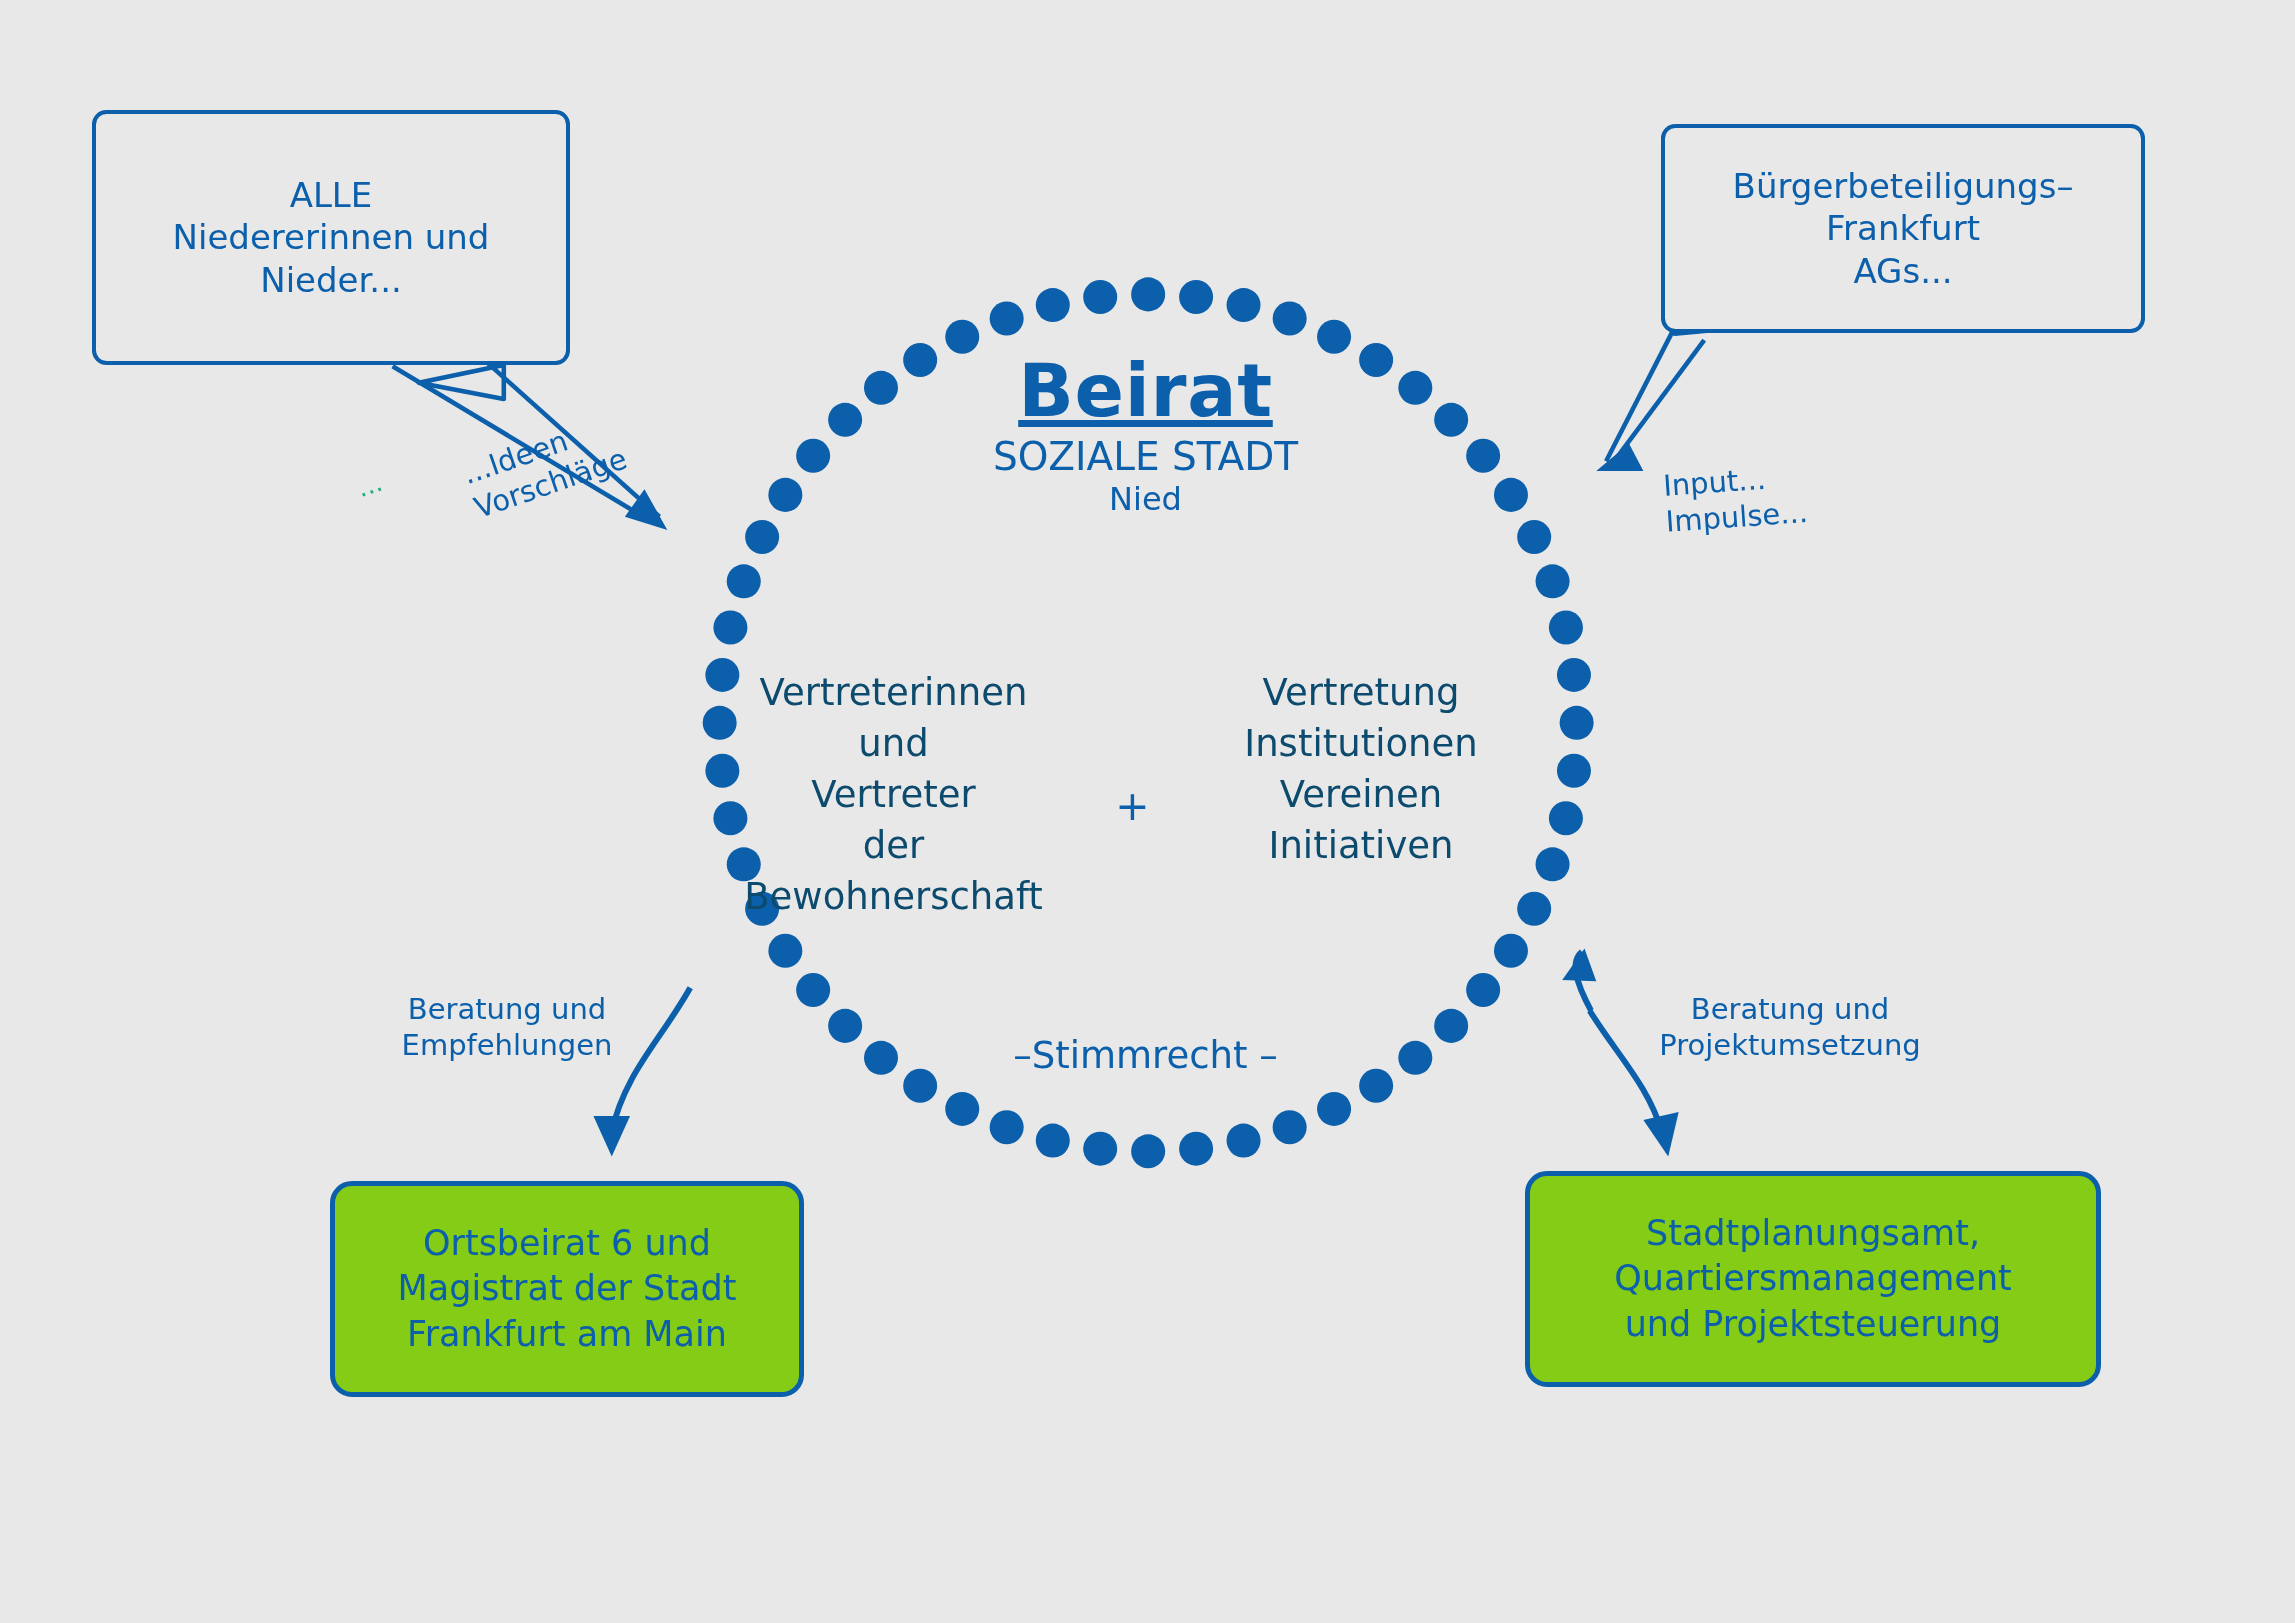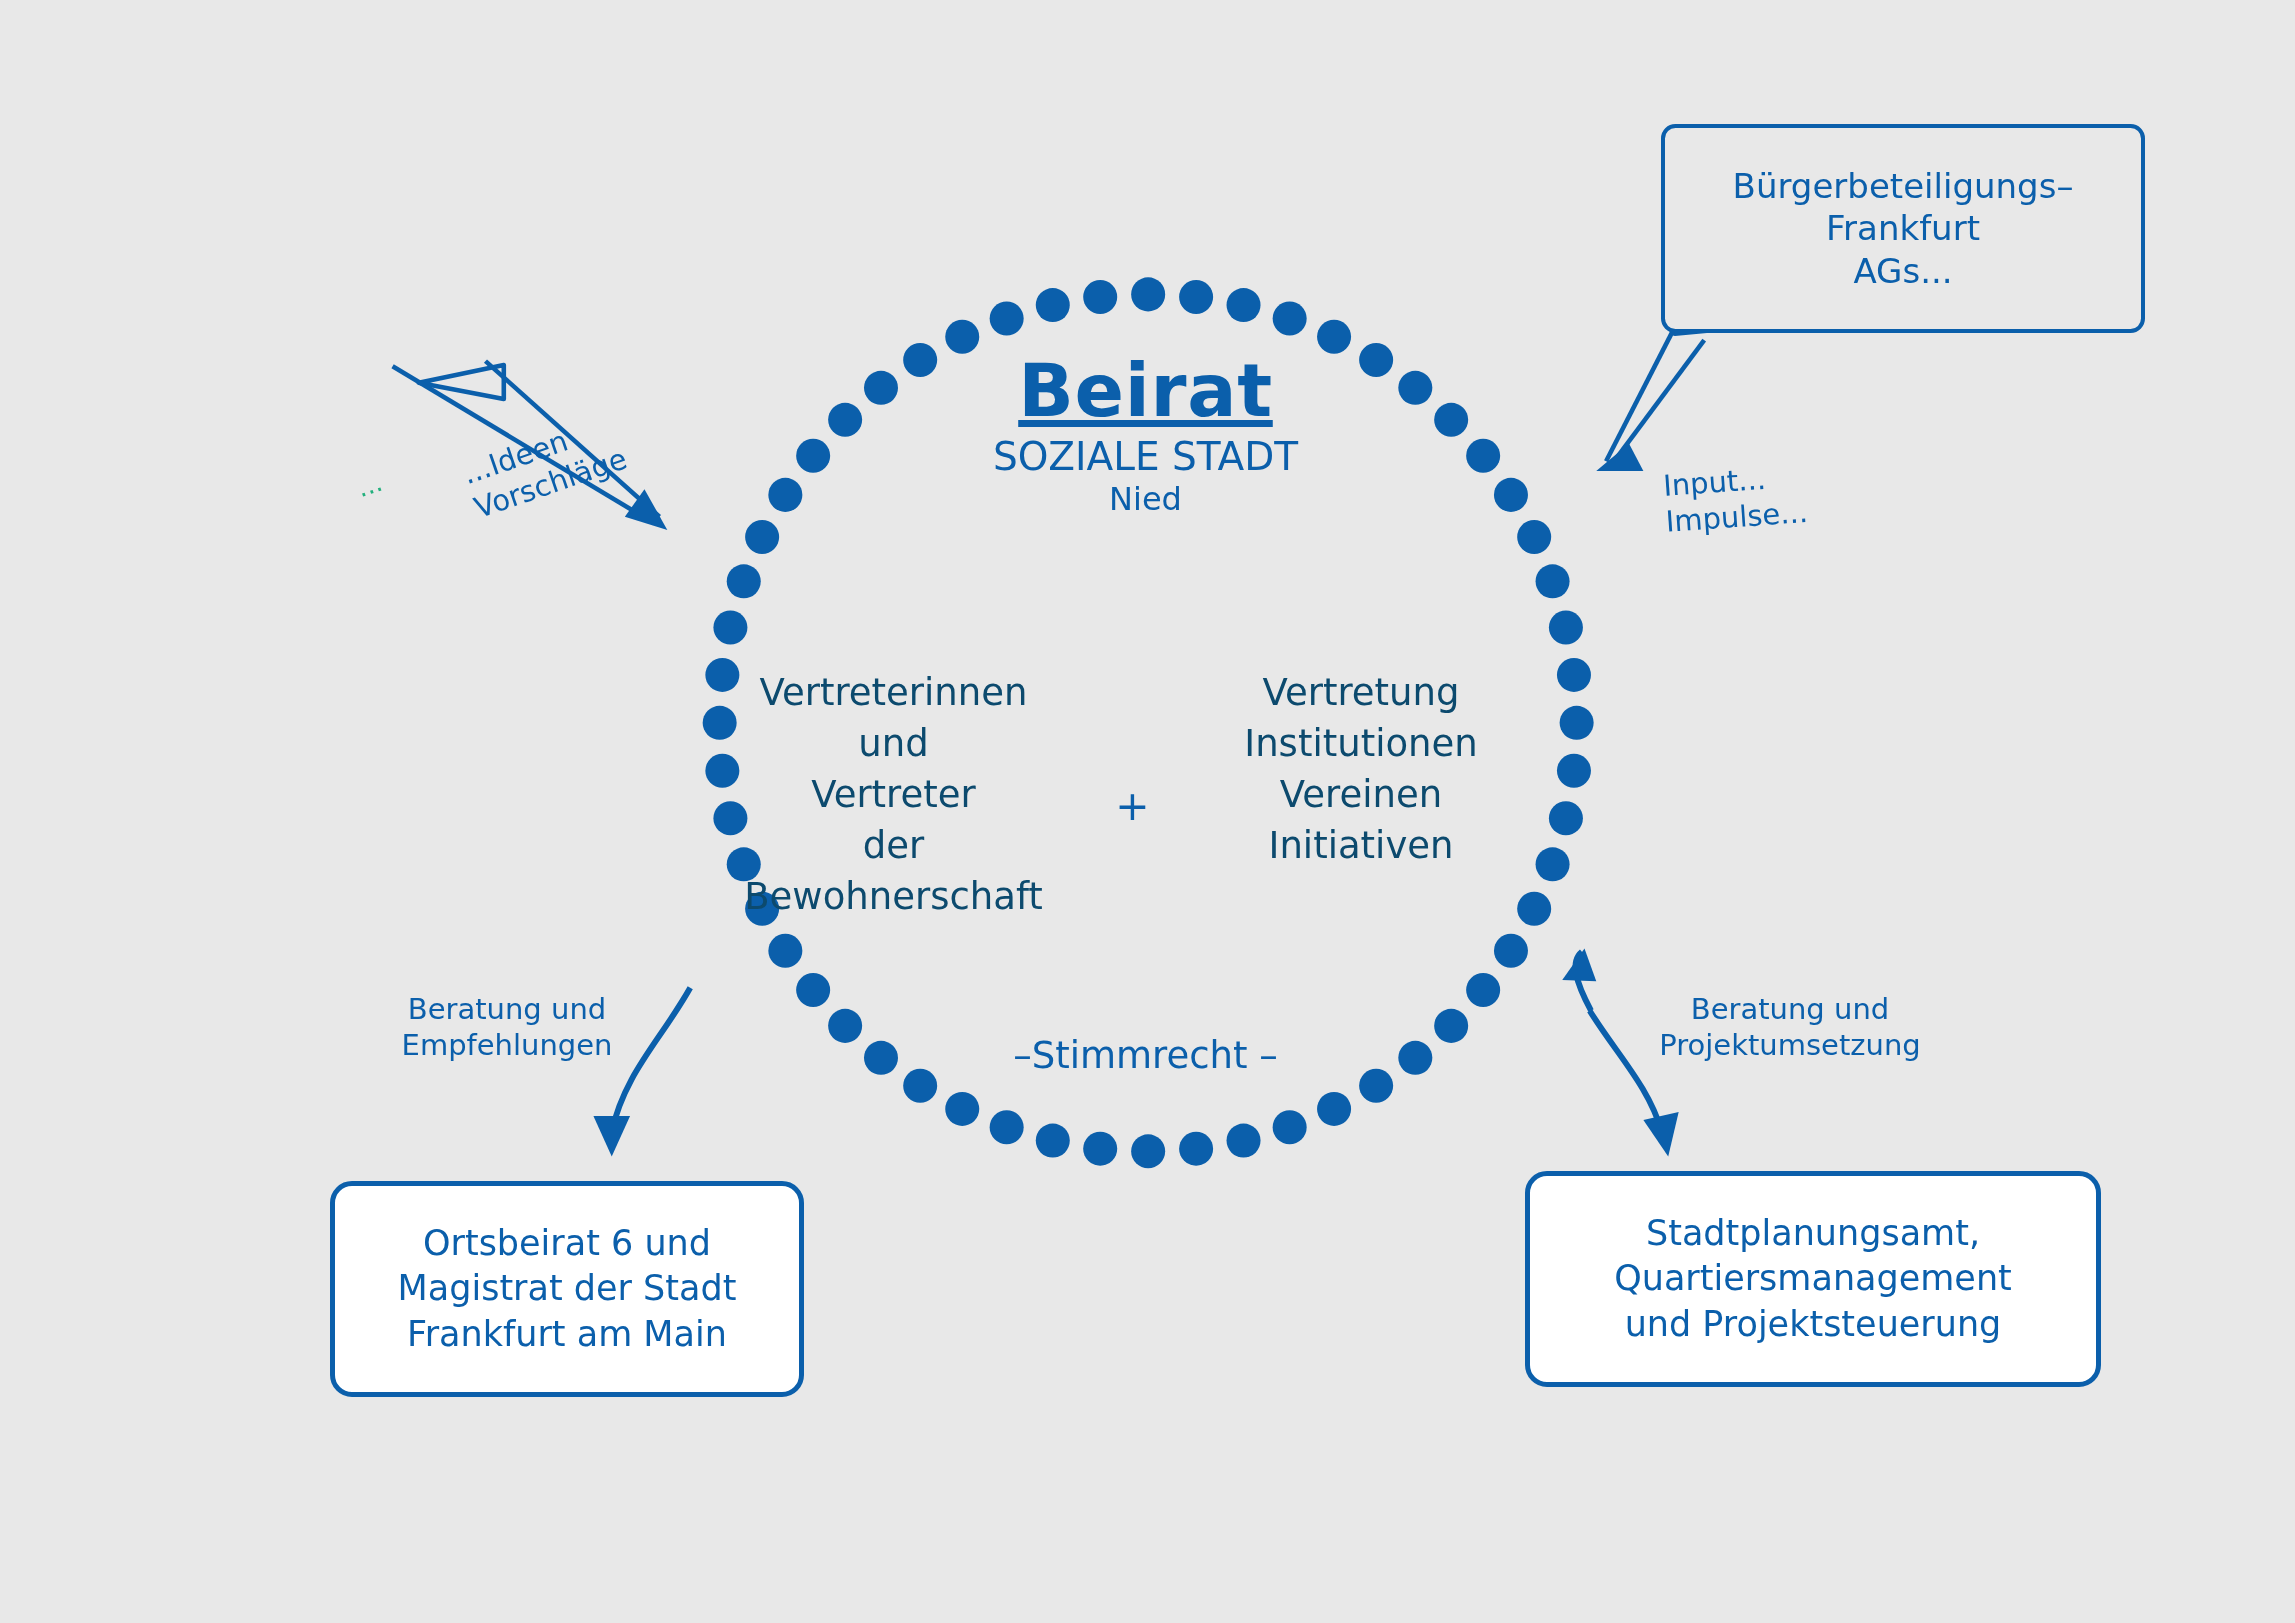--- a/index.html
+++ b/index.html
@@ -49,21 +49,21 @@
     left: 1661px;
     top: 124px;
     width: 484px;
     height: 209px;
   }
 
   
   .box {
     position: absolute;
     border: 5.9px solid #0b5fab;
-    background: #ffffff;
+    background: #84cc16;
     border-radius: 22px;
     color: #0b5fab;
     text-align: center;
     line-height: 1.3;
     font-size: 35px;
     display: flex;
     flex-direction: column;
     justify-content: center;
     align-items: center;
     box-sizing: border-box;
@@ -278,20 +278,25 @@
     </g>
 
     <g>
       <path d="M 2430 1545 C 2470 1610, 2520 1660, 2540 1730" stroke="#0b5fab" stroke-width="9" fill="none"></path>
       <path d="M 2550 1768 L 2512 1712 L 2566 1700 Z" fill="#0b5fab"></path>
       <path d="M 2432 1545 C 2408 1500, 2400 1470, 2418 1455" stroke="#0b5fab" stroke-width="9" fill="none"></path>
       <path d="M 2422 1450 L 2388 1498 L 2440 1500 Z" fill="#0b5fab"></path>
     </g>
   </svg>
 
+  <div class="bubble" id="bubble-left">
+    <span>ALLE</span>
+    <span>Niedererinnen und</span>
+    <span>Nieder...</span>
+  </div>
 
   <div class="bubble" id="bubble-right">
     <span>Bürgerbeteiligungs–</span>
     <span>Frankfurt</span>
     <span>AGs...</span>
   </div>
 
   <div class="center-title">
     <div class="t1">Beirat</div>
     <div class="t2">SOZIALE STADT</div>

